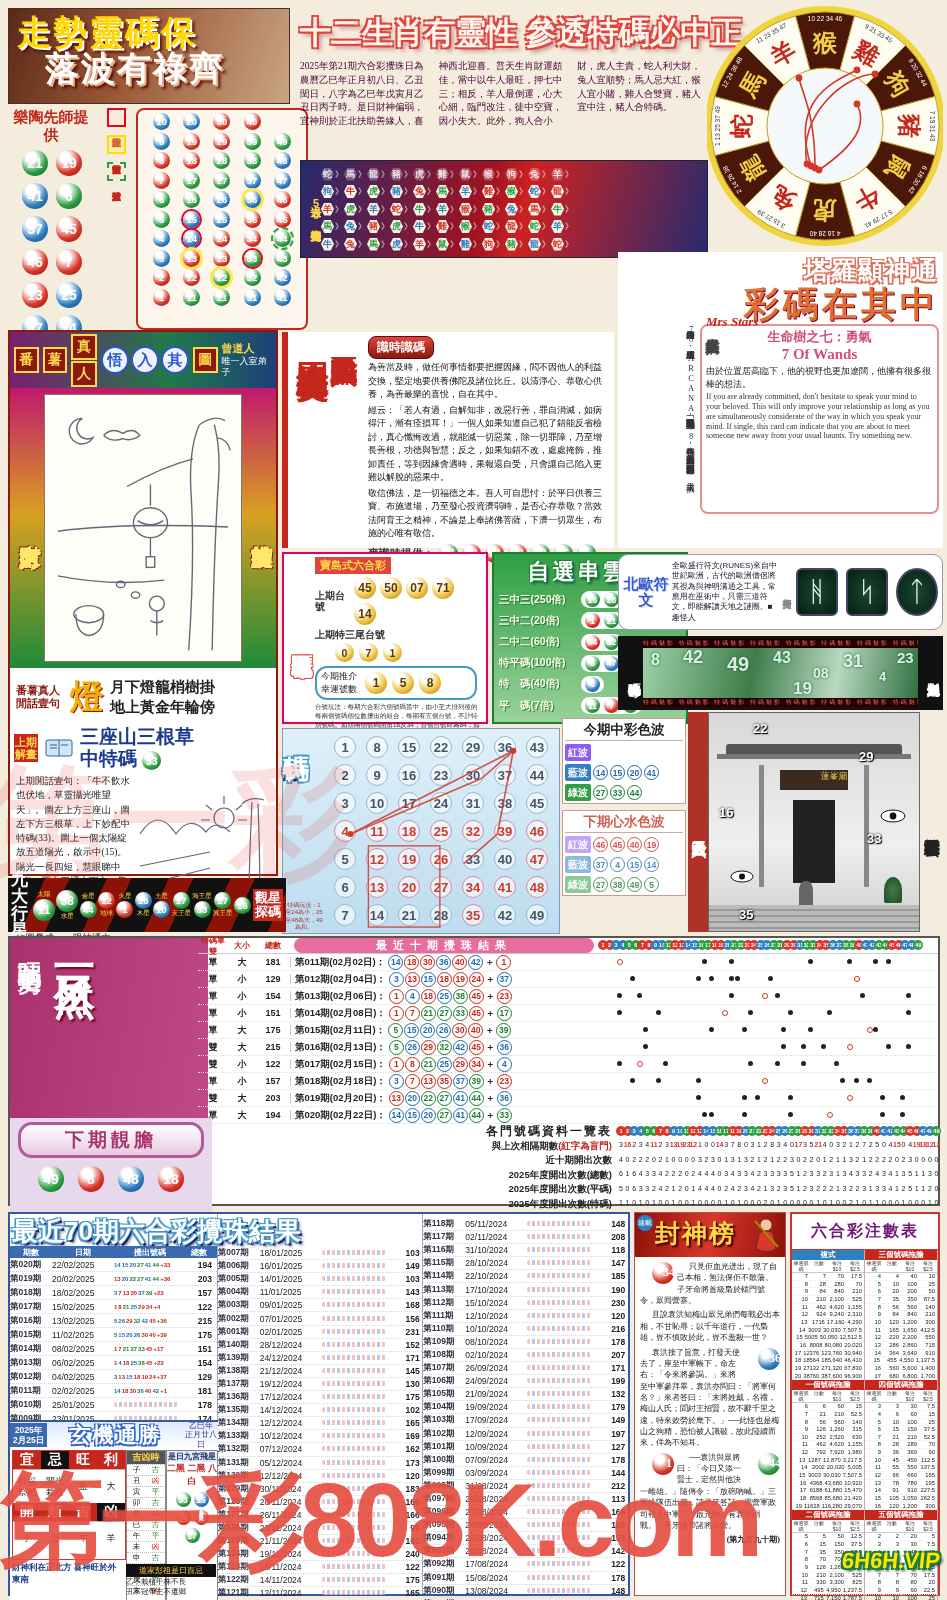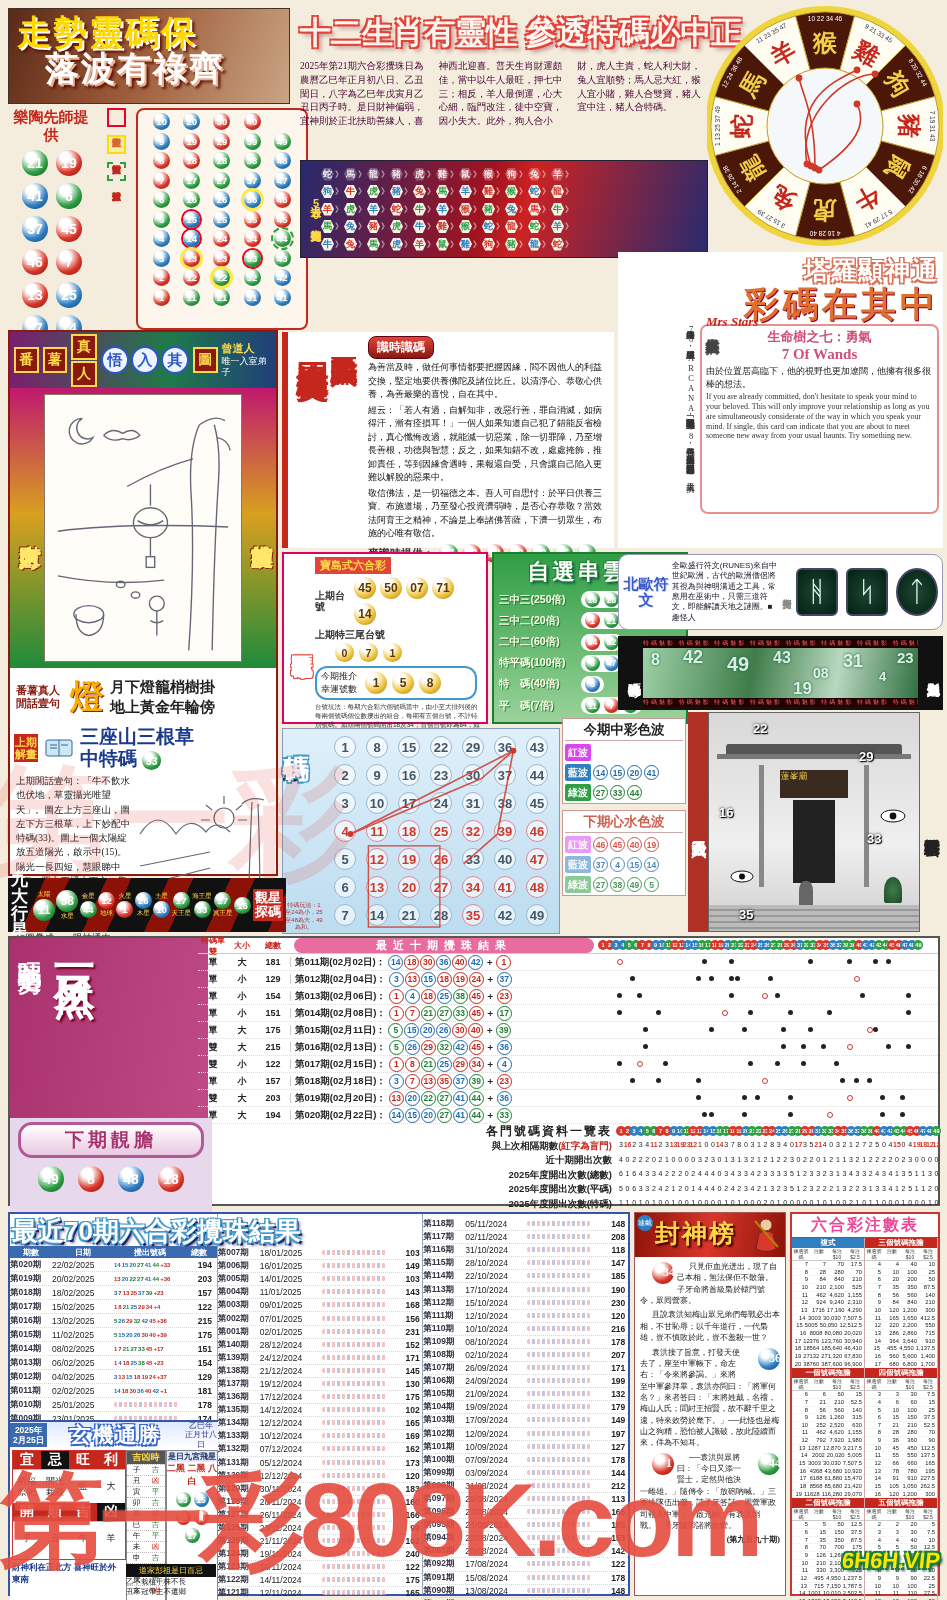--- a/index.html
+++ b/index.html
@@ -136,21 +136,21 @@
   #tk-grid .tn em{font-style:normal;display:inline-flex;width:20px;height:20px;border:1.5px solid #9bb8cc;border-radius:50%;align-items:center;justify-content:center;background:rgba(255,255,255,.6);}
   #tk-grid .tn.red em{color:#d0382a;border-color:#d89;}
   #tk-svg{position:absolute;left:0;top:0;width:100%;height:100%;pointer-events:none;}
   
   #waves{left:562px;top:718px;width:124px;height:214px;display:flex;flex-direction:column;gap:6px;}
   .wavebox{background:#fff;border:1px solid #c99;padding:2px;}
   .wavebox .wttl{font-size:13.5px;font-weight:bold;text-align:center;border-bottom:1px solid #caa;padding-bottom:1px;}
   .wavebox.next .wttl{color:#d06050;}
   .wrow{display:flex;align-items:center;gap:2px;margin-top:3px;}
   .wtag{width:26px;font-size:10px;font-weight:bold;color:#fff;text-align:center;padding:1.5px 0;border-radius:2px;flex:none;}
-  .wtag.r{background:#d946ef}.wtag.b{background:#2f7fc1}.wtag.g{background:#2f9e44}
+  .wtag.r{background:#8b5cf6}.wtag.b{background:#2f7fc1}.wtag.g{background:#2f9e44}
   .wavebox.next .wtag{opacity:.55}
   .wnums{display:flex;gap:2px;}
   .wavebox.next .ring{opacity:.8}
   
   #temple{left:688px;top:712px;width:254px;height:220px;display:flex;}
   #temple .tp-red{width:20px;background:#b03226;color:#fff;font-size:15px;font-weight:bold;text-align:center;padding-top:14px;line-height:1.25;}
   #temple .tp-photo{flex:1;position:relative;background:linear-gradient(#d8d8d8,#efefef 60%,#cfcfcf);overflow:hidden;border:1px solid #666;}
   #temple .tp-right{width:22px;color:#222;font-size:16px;font-weight:bold;text-align:center;padding-top:8px;font-family:"Liberation Serif",serif;line-height:1.3;}
   #temple .num{position:absolute;color:#fff;font-weight:bold;font-size:13px;text-shadow:0 0 3px #000,1px 1px 1px #000;}
   
@@ -238,21 +238,21 @@
   #fs-head .fs-ttl{position:absolute;left:20px;top:4px;font-size:25px;font-weight:bold;color:#ffd84a;font-family:"Liberation Serif",serif;
       text-shadow:1px 1px 0 #600,2px 2px 2px #300;letter-spacing:2px;}
   #fs-head .fs-fig{position:absolute;right:4px;top:4px;}
   #fs-body{padding:4px 5px;font-size:8px;line-height:1.42;font-family:"Liberation Serif",serif;color:#222;}
   #fs-body p{margin:0 0 3px 0;text-indent:1.5em;}
   #fs-body .fb{float:left;margin:1px 3px 0 0;}
   #fs-body .fbr{float:right;margin:1px 0 0 3px;}
   #fs-body .fs-end{text-align:right;font-weight:bold;}
   
   #bets{left:790px;top:1212px;width:150px;height:384px;background:#fff;border:2px solid #c33;}
-  #bets .b-ttl{font-size:16px;font-weight:bold;color:#ec4899;text-align:center;letter-spacing:2px;padding:1px 0;border-bottom:1px solid #c33;}
+  #bets .b-ttl{font-size:16px;font-weight:bold;color:#701a75;text-align:center;letter-spacing:2px;padding:7px 0;border-bottom:1px solid #c33;}
   #bets .b-grid{display:flex;flex-wrap:wrap;}
   .btab{width:73px;box-sizing:border-box;border-right:1px solid #caa;}
   .btab .bt-ttl{color:#fff;font-size:7.5px;font-weight:bold;text-align:center;}
   .btab .bt-ttl.blue{background:#2f7fc1}.btab .bt-ttl.red{background:#c5271c}
   .btab .bt-hd{display:flex;font-size:5px;color:#333;border-bottom:1px solid #ccc;text-align:center;}
   .btab .bt-hd div{flex:1;}
   .btab .bt-row{display:flex;font-size:5.8px;line-height:1.15;text-align:right;}
   .btab .bt-row div{flex:1;padding-right:2px;border-bottom:1px dotted #eee;}
   
   #wm-mid{position:absolute;left:-10px;top:742px;font-size:120px;font-weight:bold;color:rgba(220,40,30,.14);white-space:nowrap;z-index:5;pointer-events:none;font-family:"Liberation Sans",sans-serif;}
@@ -1024,21 +1024,21 @@
           </span>
         </div>
       </div>
   </section>
 
   <section id="temple">
     <div class="tp-red vert">六合天眼通</div>
     <div class="tp-photo">
       <div style="position:absolute;left:8%;top:14%;width:84%;height:10px;background:#555;border-radius:3px 3px 0 0;"></div>
       <div style="position:absolute;left:4%;top:19%;width:92%;height:5px;background:#777;"></div>
-      <div style="position:absolute;left:34%;top:26%;width:32%;height:28px;background:#3a2a20;color:#e8c84a;font-size:9px;text-align:left;line-height:12px;">蓮峯廟</div>
+      <div style="position:absolute;left:34%;top:26%;width:32%;height:20px;background:#3a2a20;color:#e8c84a;font-size:9px;text-align:right;line-height:12px;">蓮峯廟</div>
       <div style="position:absolute;left:40%;top:40%;width:20%;height:38%;background:#222;"></div>
       <div style="position:absolute;left:24%;top:24%;width:5px;height:56%;background:#888;"></div>
       <div style="position:absolute;right:24%;top:24%;width:5px;height:56%;background:#888;"></div>
       <div style="position:absolute;left:0;bottom:0;width:100%;height:12%;background:repeating-linear-gradient(#bbb 0 4px,#999 4px 6px);"></div>
       <div style="position:absolute;right:8%;bottom:13%;width:18px;height:26px;background:radial-gradient(#3f7d4a,#1d4a26);border-radius:50% 50% 10% 10%;"></div>
       <div style="position:absolute;left:43%;bottom:12%;width:14px;height:24px;background:#666;border-radius:40% 40% 0 0;"></div>
       <svg width="26" height="14" style="position:absolute;right:6%;top:44%;">
           <ellipse cx="13" cy="7" rx="12" ry="6" fill="#fff" stroke="#111"></ellipse>
           <circle cx="13" cy="7" r="3.4" fill="#111"></circle>
         </svg>

